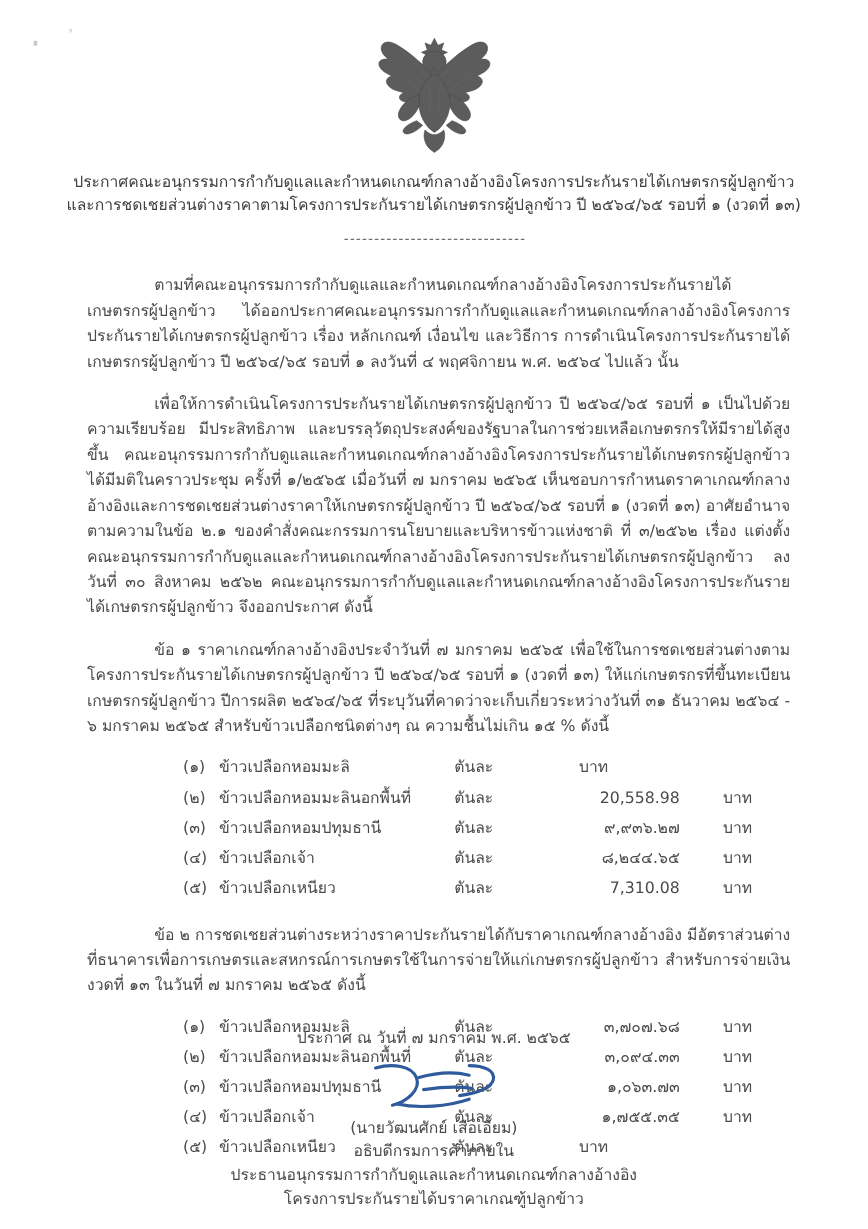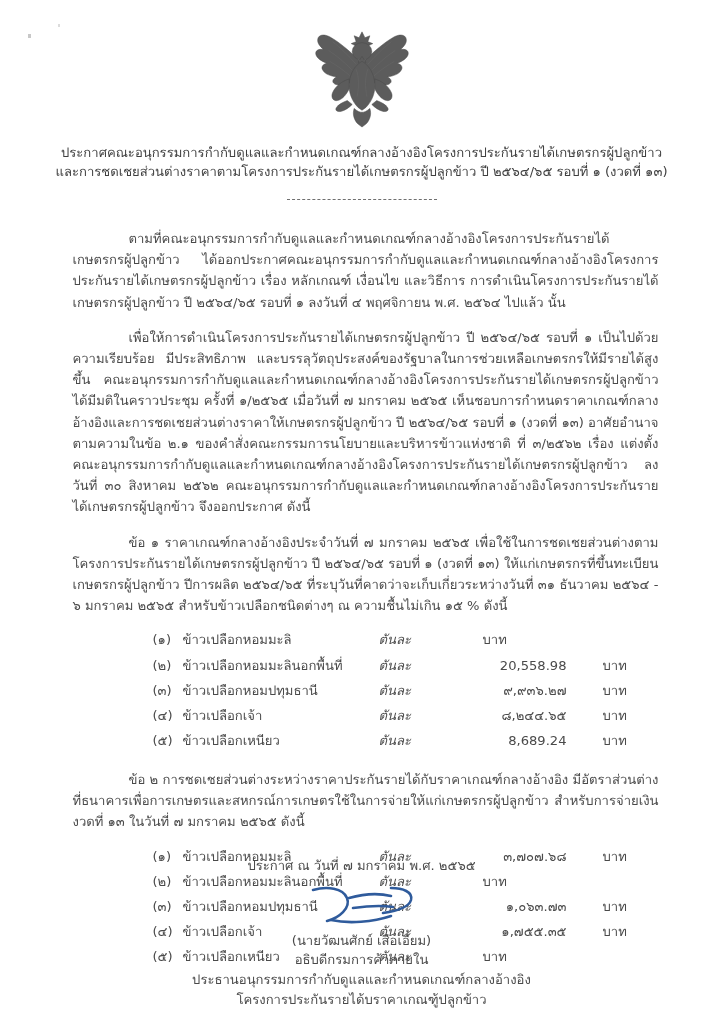--- a/index.html
+++ b/index.html
@@ -110,21 +110,20 @@
     box-sizing: content-box;
     white-space: nowrap;
   }
   .pr-name {
     flex: 0 0 196px;
     white-space: nowrap;
   }
   .pr-unit {
     flex: 0 0 68px;
     white-space: nowrap;
-    font-style: italic;
   }
   .pr-value {
     flex: 0 0 120px;
     text-align: right;
     white-space: nowrap;
   }
   .pr-currency {
     flex: 0 0 auto;
     padding-left: 36px;
     white-space: nowrap;
@@ -251,39 +250,40 @@
         <span class="pr-num">(๔)</span>
         <span class="pr-name">ข้าวเปลือกเจ้า</span>
         <span class="pr-unit">ตันละ</span>
         <span class="pr-value">๘,๒๔๔.๖๕</span>
         <span class="pr-currency">บาท</span>
       </li>
       <li class="price-row">
         <span class="pr-num">(๕)</span>
         <span class="pr-name">ข้าวเปลือกเหนียว</span>
         <span class="pr-unit">ตันละ</span>
-        <span class="pr-value">8,689.24</span>
+        <span class="pr-value">7,310.08</span>
         <span class="pr-currency">บาท</span>
       </li>
     </ul>
 
     <p class="para tight"><span class="indent"></span><span>ข้อ ๒ การชดเชยส่วนต่างระหว่างราคาประกันรายได้กับราคาเกณฑ์กลางอ้างอิง มีอัตราส่วนต่างที่ธนาคารเพื่อการเกษตรและสหกรณ์การเกษตรใช้ในการจ่ายให้แก่เกษตรกรผู้ปลูกข้าว สำหรับการจ่ายเงินงวดที่ ๑๓ ในวันที่ ๗ มกราคม ๒๕๖๕ ดังนี้</span></p>
 
     <ul class="price-list">
       <li class="price-row">
         <span class="pr-num">(๑)</span>
         <span class="pr-name">ข้าวเปลือกหอมมะลิ</span>
         <span class="pr-unit">ตันละ</span>
         <span class="pr-value">๓,๗๐๗.๖๘</span>
         <span class="pr-currency">บาท</span>
       </li>
       <li class="price-row">
         <span class="pr-num">(๒)</span>
         <span class="pr-name">ข้าวเปลือกหอมมะลินอกพื้นที่</span>
         <span class="pr-unit">ตันละ</span>
+        <span class="pr-value">๓,๐๙๔.๓๓</span>
         <span class="pr-currency">บาท</span>
       </li>
       <li class="price-row">
         <span class="pr-num">(๓)</span>
         <span class="pr-name">ข้าวเปลือกหอมปทุมธานี</span>
         <span class="pr-unit">ตันละ</span>
         <span class="pr-value">๑,๐๖๓.๗๓</span>
         <span class="pr-currency">บาท</span>
       </li>
       <li class="price-row">

